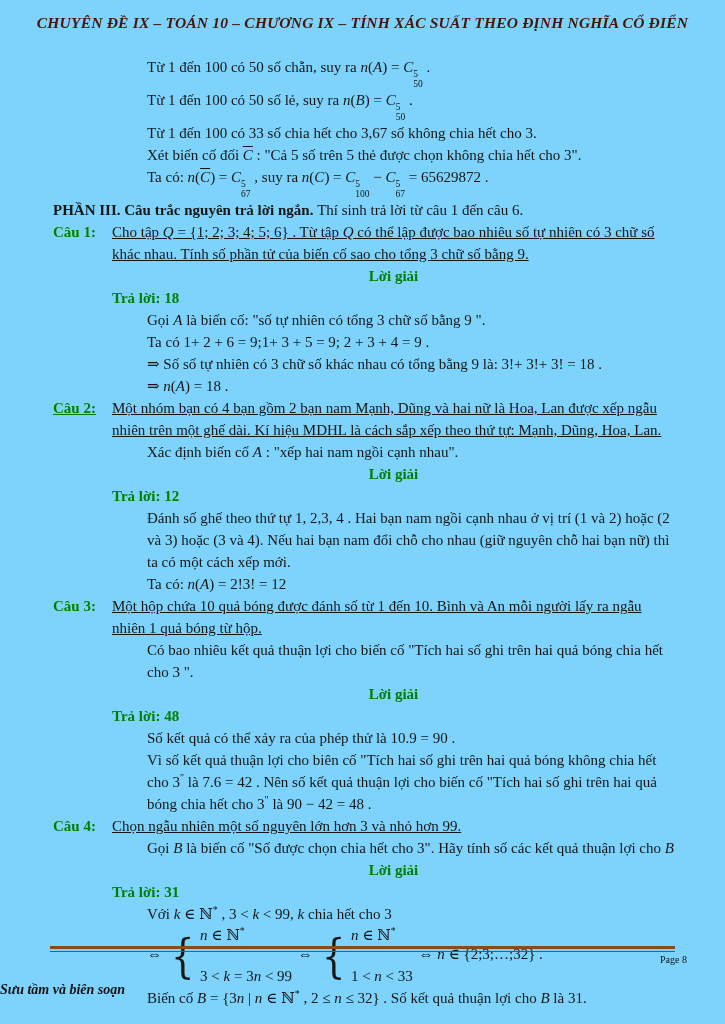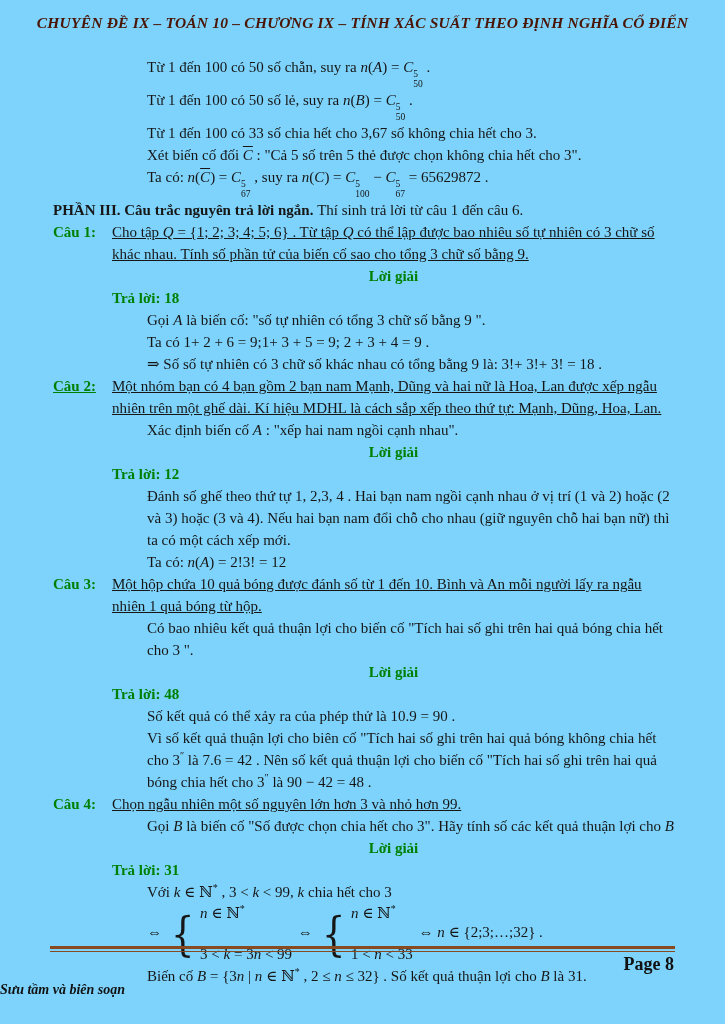--- a/index.html
+++ b/index.html
@@ -35,22 +35,22 @@
   .sys .brace{
     font-size:46px;line-height:1;font-weight:400;margin-right:3px;
     font-family:"DejaVu Serif",serif;transform:scaleX(0.8);
   }
   .sys .rows{display:inline-flex;flex-direction:column;gap:24px;line-height:17px;}
   .footer-rule{
     position:absolute;left:50px;right:50px;top:946px;height:2px;
     border-top:3px solid;border-bottom:1px solid;
   }
   .page-number{
-    position:absolute;right:51px;top:954px;
-    font-weight:bold;font-size:18px;color:#111;
+    position:absolute;right:38px;top:954px;
+    font-weight:normal;font-size:10px;color:#111;
   }
   .footer-note{
     position:absolute;left:0;right:0;top:982px;text-align:left;
     font-weight:bold;font-style:italic;font-size:14px;color:#111;
   }
 </style>
 </head>
 <body>
 
 <div class="page">
@@ -80,20 +80,21 @@
       <div class="line p left"><span class="bd">PHẦN III. Câu trắc nguyên trả lời ngắn. </span>Thí sinh trả lời từ câu 1 đến câu 6.</div>
       <div class="line q">
         <span class="q-label" style="color: rgb(0, 128, 0);">Câu 1:</span>
         <span class="q-body">Cho tập <span class="it">Q</span> = {1; 2; 3; 4; 5; 6} . Từ tập <span class="it">Q</span> có thể lập được bao nhiêu số tự nhiên có 3 chữ số khác nhau. Tính số phần tử của biến cố sao cho tổng 3 chữ số bằng 9.</span>
       </div>
       <div class="line hc" style="color: rgb(0, 128, 0);">Lời giải</div>
       <div class="line ans" style="color: rgb(0, 128, 0);">Trả lời: 18</div>
       <div class="line p">Gọi <span class="it">A</span> là biến cố: "số tự nhiên có tổng 3 chữ số bằng 9 ".</div>
       <div class="line p">Ta có 1+ 2 + 6 = 9;1+ 3 + 5 = 9; 2 + 3 + 4 = 9 .</div>
       <div class="line p">⇒ Số số tự nhiên có 3 chữ số khác nhau có tổng bằng 9 là: 3!+ 3!+ 3! = 18 .</div>
+      <div class="line p">⇒ <span class="it">n</span>(<span class="it">A</span>) = 18 .</div>
       <div class="line q">
         <span class="q-label" style="color: rgb(0, 128, 0); text-decoration: underline;">Câu 2:</span>
         <span class="q-body">Một nhóm bạn có 4 bạn gồm 2 bạn nam Mạnh, Dũng và hai nữ là Hoa, Lan được xếp ngẫu nhiên trên một ghế dài. Kí hiệu MDHL là cách sắp xếp theo thứ tự: Mạnh, Dũng, Hoa, Lan.</span>
       </div>
       <div class="line p">Xác định biến cố <span class="it">A</span> : "xếp hai nam ngồi cạnh nhau".</div>
       <div class="line hc" style="color: rgb(0, 128, 0);">Lời giải</div>
       <div class="line ans" style="color: rgb(0, 128, 0);">Trả lời: 12</div>
       <div class="line p">Đánh số ghế theo thứ tự 1, 2,3, 4 . Hai bạn nam ngồi cạnh nhau ở vị trí (1 và 2) hoặc (2 và 3) hoặc (3 và 4). Nếu hai bạn nam đổi chỗ cho nhau (giữ nguyên chỗ hai bạn nữ) thì ta có một cách xếp mới.</div>
       <div class="line p">Ta có: <span class="it">n</span>(<span class="it">A</span>) = 2!3! = 12</div>
       <div class="line q">

